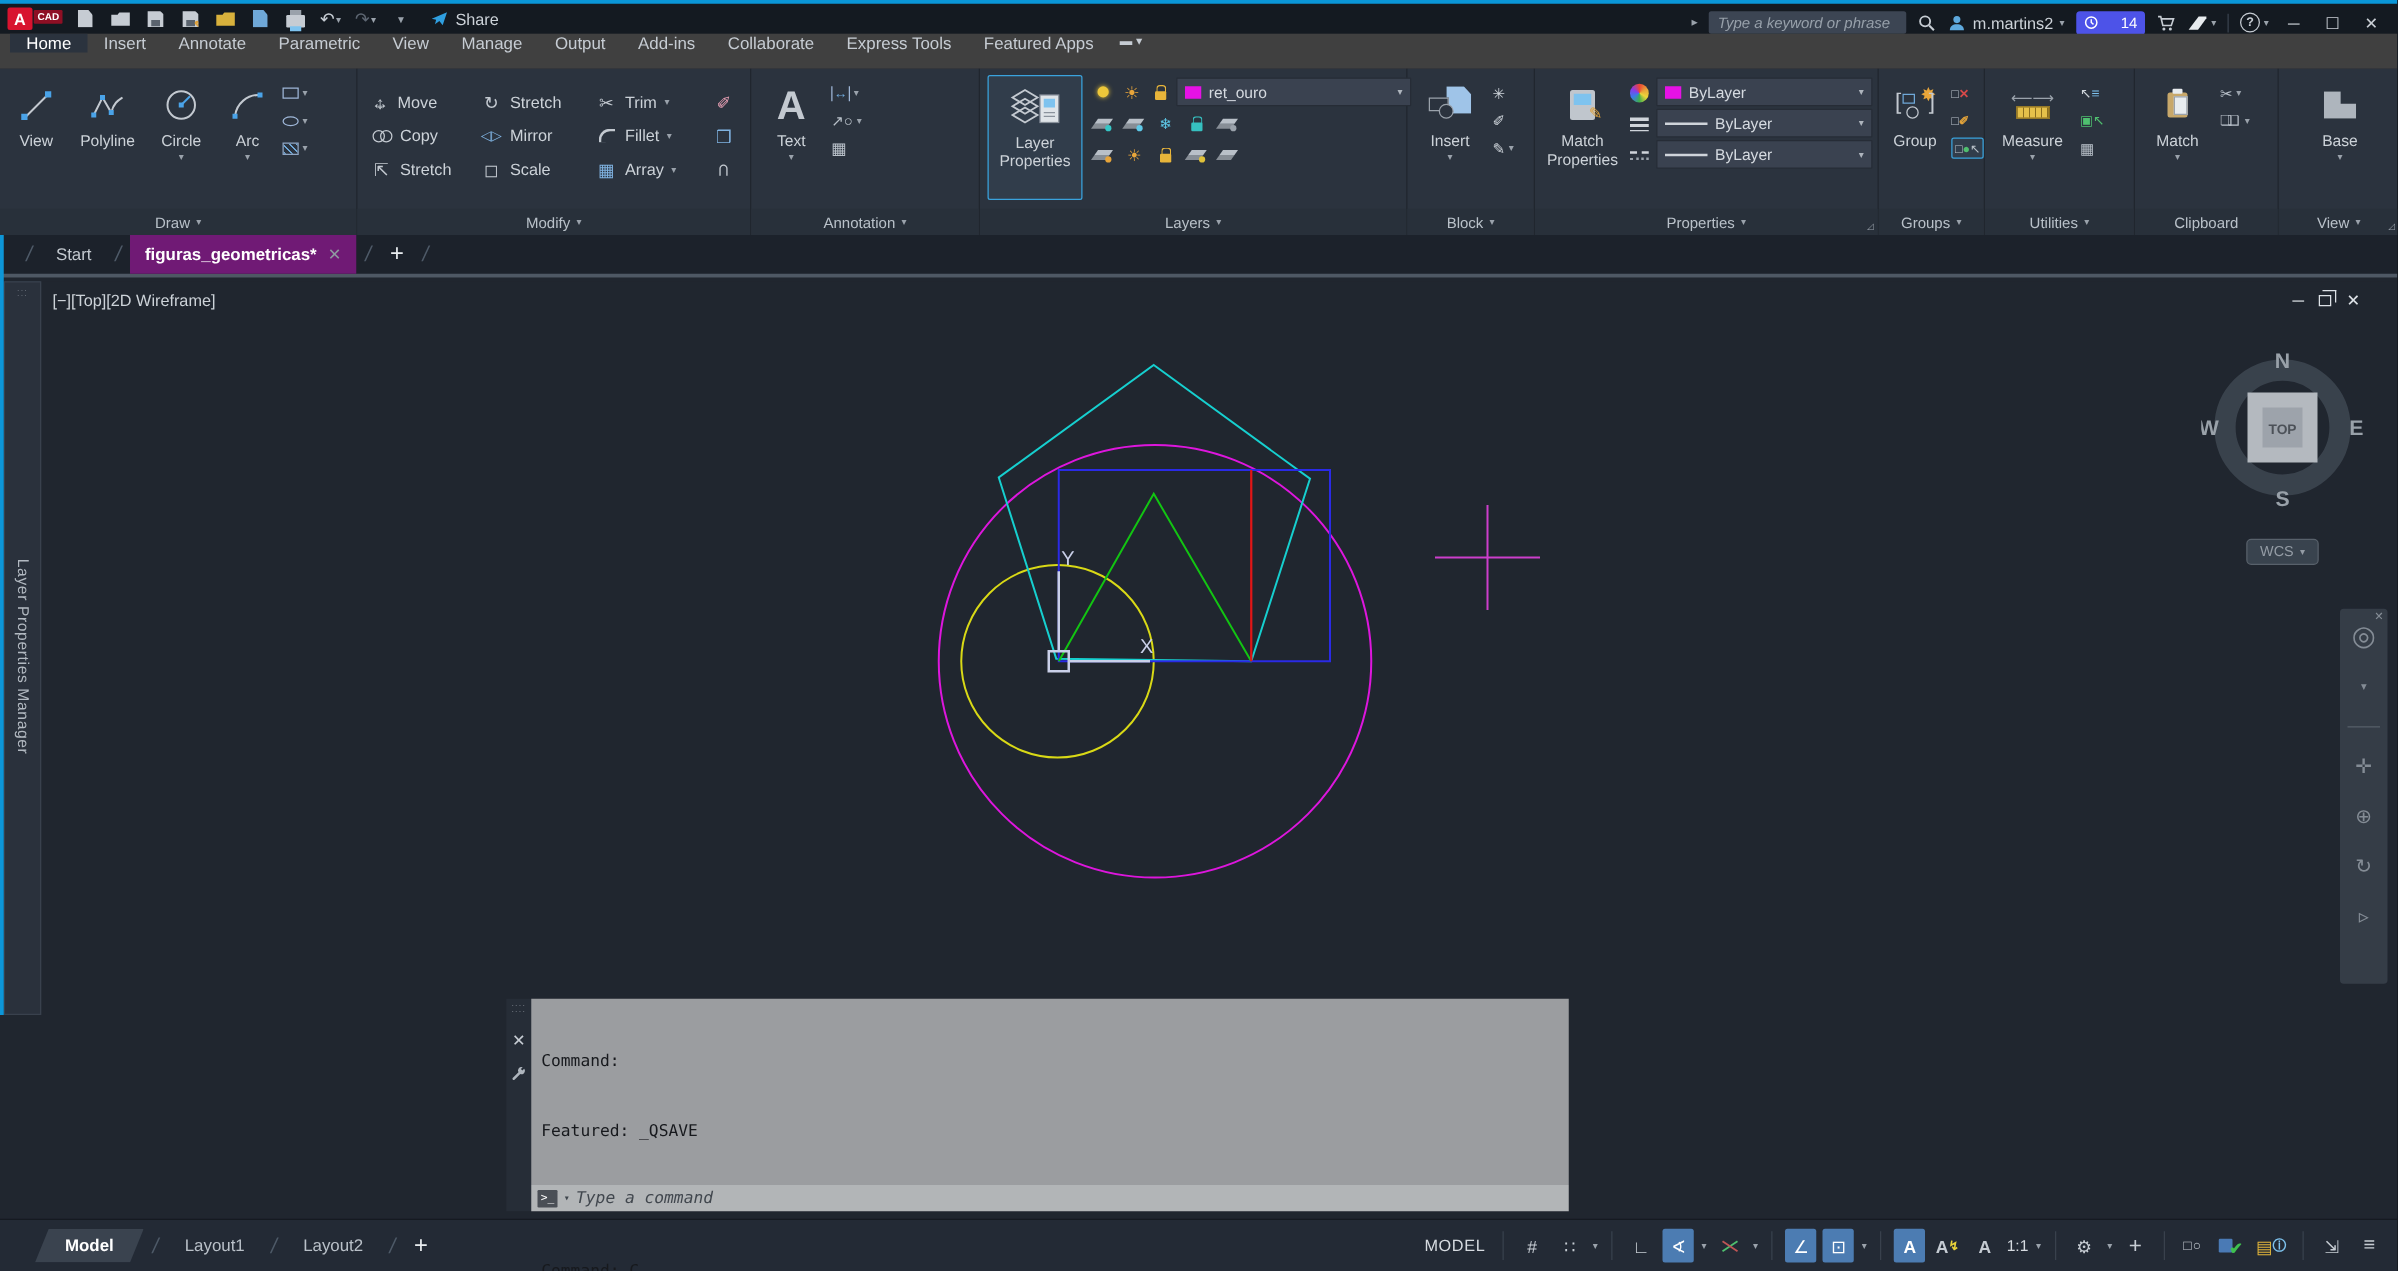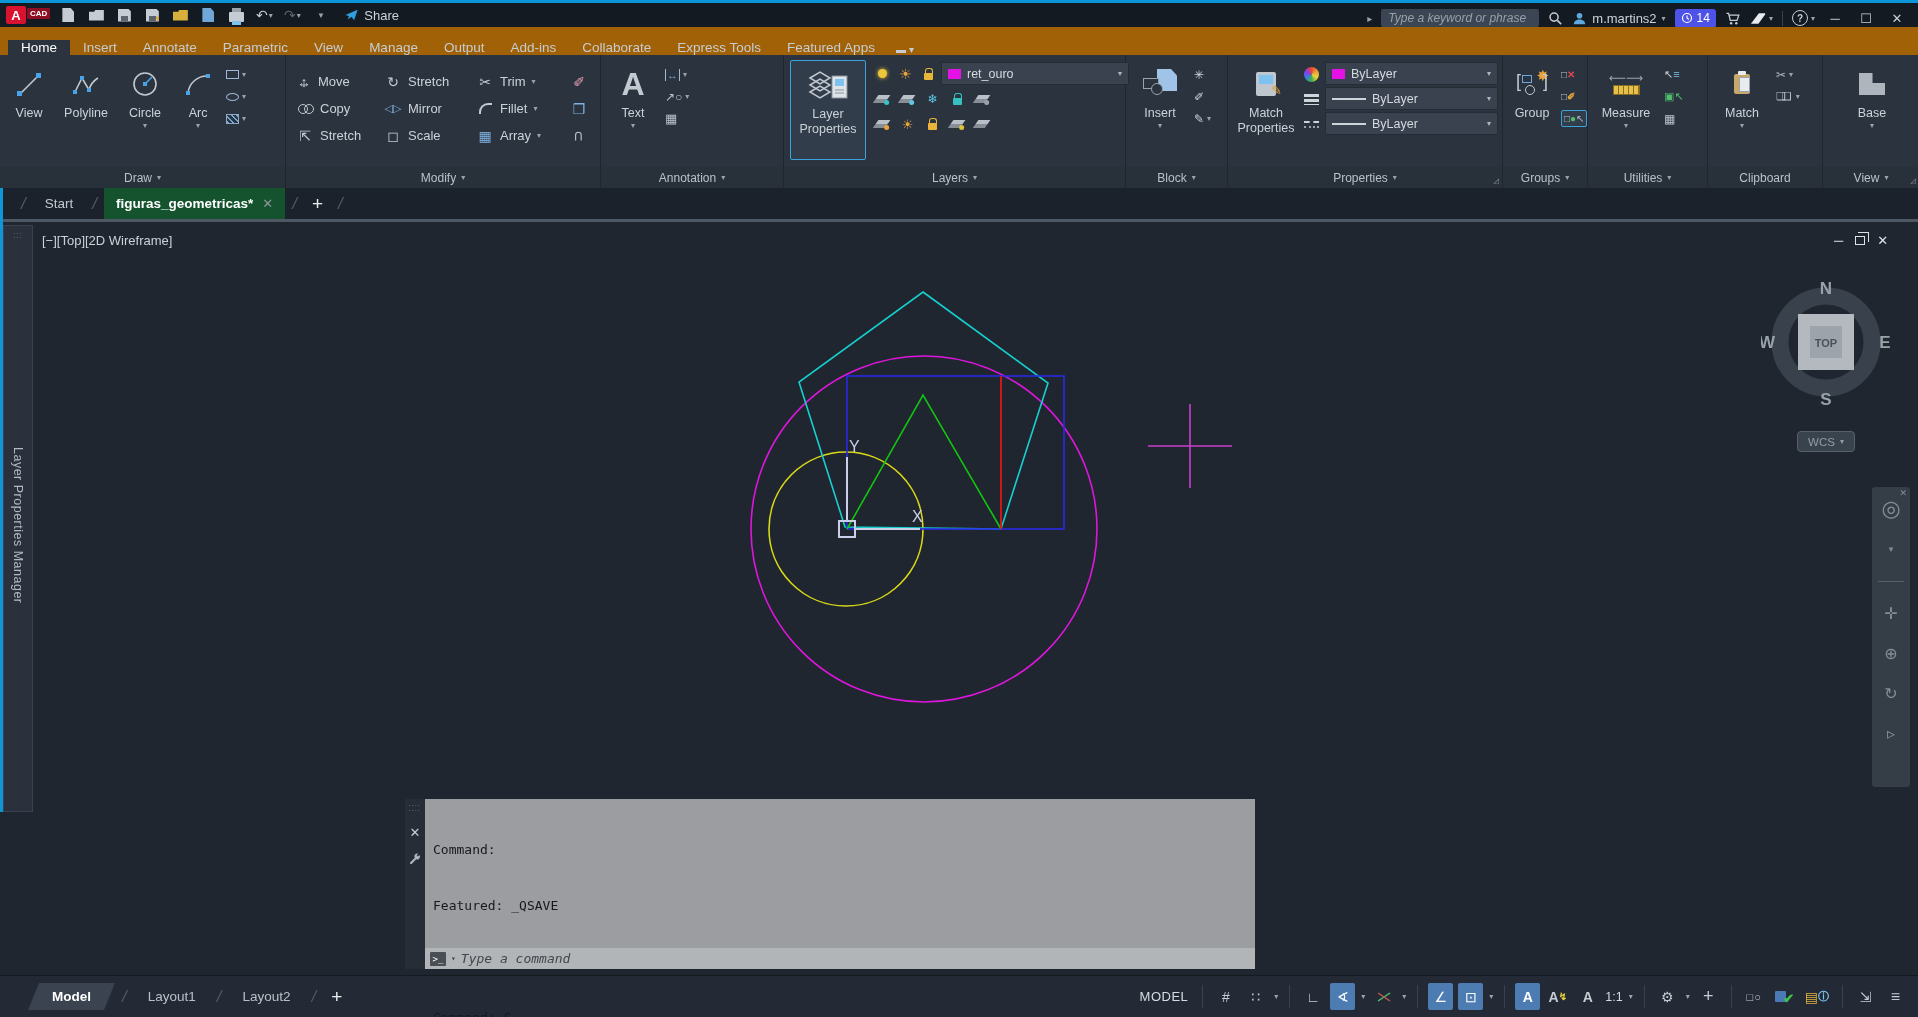--- a/index.html
+++ b/index.html
@@ -26,29 +26,29 @@
   .iprn i{position:absolute;left:3px;top:-4px;width:9px;height:4px;background:#9aa2ab;}
   .iprn b{position:absolute;left:3px;bottom:-3px;width:9px;height:4px;background:#7ec3ef;}
   .grayed{color:#5d6672;}
   .share{display:flex;align-items:center;gap:5px;color:#cdd3d9;margin-left:6px;}
   .ctitle{position:absolute;left:0;right:0;top:3px;height:24px;display:flex;align-items:center;
           justify-content:center;gap:30px;pointer-events:none;color:#d4d9de;font-size:13.5px;}
   .tright{position:absolute;right:0;top:3px;height:24px;display:flex;align-items:center;gap:9px;padding-right:10px;}
   .searchbox{width:158px;height:18px;background:#3c4553;border:none;border-radius:2px;color:#cfd5db;
              font-style:italic;font-size:12px;padding:0 7px;outline:none;font-family:"Liberation Sans",sans-serif;}
   .searchbox::placeholder{color:#97a0aa;}
-  .badge{display:flex;align-items:center;gap:4px;height:19px;background:#4d53e8;border-radius:3px;
+  .badge{display:flex;align-items:center;gap:18px;height:19px;background:#4d53e8;border-radius:3px;
          padding:0 6px;color:#fff;font-size:12px;}
   .vdiv{width:1px;height:15px;background:#39424e;}
   .qcirc{width:16px;height:16px;border:1.5px solid #c6ccd3;border-radius:50%;display:flex;align-items:center;
          justify-content:center;font-size:10px;font-weight:bold;color:#c6ccd3;}
   .winbtn{width:22px;display:flex;align-items:center;justify-content:center;color:#c9ced4;font-size:13px;}
 
   
-  .tabrow{position:absolute;top:27px;left:0;right:0;height:28px;background:#a16207;display:flex;align-items:flex-end;padding-left:8px;}
+  .tabrow{position:absolute;top:27px;left:0;right:0;height:28px;background:#404040;display:flex;align-items:flex-start;padding-left:8px;}
   .rtab{display:flex;align-items:center;padding:0 13px;color:#c6ccd3;font-size:13.5px;}
   .rtab.active{background:#2b333e;color:#fff;}
   .ribcollapse{display:flex;align-items:center;gap:3px;padding:0 8px;color:#c6ccd3;font-size:10px;}
 
   
   .ribbon{position:absolute;top:55px;left:0;right:0;height:133px;background:#2b333e;display:flex;}
   .panel{position:relative;height:133px;border-right:1px solid #20262e;flex:0 0 auto;}
   .pbody{position:absolute;left:0;right:0;top:0;bottom:21px;display:flex;padding:5px 4px 0 6px;gap:6px;}
   .plabel{position:absolute;left:0;right:0;bottom:0;height:21px;background:#28303a;display:flex;align-items:center;
           justify-content:center;gap:5px;color:#b9c1c9;font-size:12px;}
@@ -105,21 +105,21 @@
   .grpic .ci{position:absolute;left:6px;bottom:2px;width:10px;height:10px;border:1.5px solid #c3c9d0;border-radius:50%;}
   .grpic .st{position:absolute;right:-4px;top:-4px;color:#e8a53a;font-size:15px;}
   .grpic .br{position:absolute;left:-3px;top:0;font-size:18px;color:#c3c9d0;}
   .grpic .br2{position:absolute;right:-3px;top:0;font-size:18px;color:#c3c9d0;}
 
   
   .filetabs{position:absolute;top:188px;left:0;right:0;height:34px;background:#1c222b;border-bottom:3px solid #4e5864;
             display:flex;align-items:stretch;padding-left:14px;font-size:13.5px;color:#c3c9cf;}
   .slash{display:flex;align-items:center;color:#4e5a68;font-size:17px;padding:0 7px;font-style:italic;}
   .ftab{display:flex;align-items:center;padding:0 12px;gap:9px;}
-  .ftab.active{background:#14532d;color:#fff;font-weight:bold;}
+  .ftab.active{background:#701a75;color:#fff;font-weight:bold;}
   .ftab .x{color:#8e979f;font-weight:normal;font-size:13px;}
   .fplus{display:flex;align-items:center;color:#e8ecef;font-size:19px;padding:0 8px;}
 
   
   .canvas{position:absolute;top:225px;left:0;right:0;height:750px;background:#20262f;}
   .anchorline{position:absolute;left:0;top:188px;width:3px;height:624px;background:#0d96d8;z-index:4;}
   .lpm{position:absolute;left:3px;top:0px;width:30px;height:587px;background:#2a313c;border:1px solid #39414d;
        display:flex;flex-direction:column;align-items:center;z-index:3;}
   .lpm .grip{margin-top:5px;color:#7a828c;font-size:7px;letter-spacing:1px;line-height:4px;}
   .lpm .vtext{flex:1;display:flex;align-items:center;justify-content:center;writing-mode:vertical-rl;

